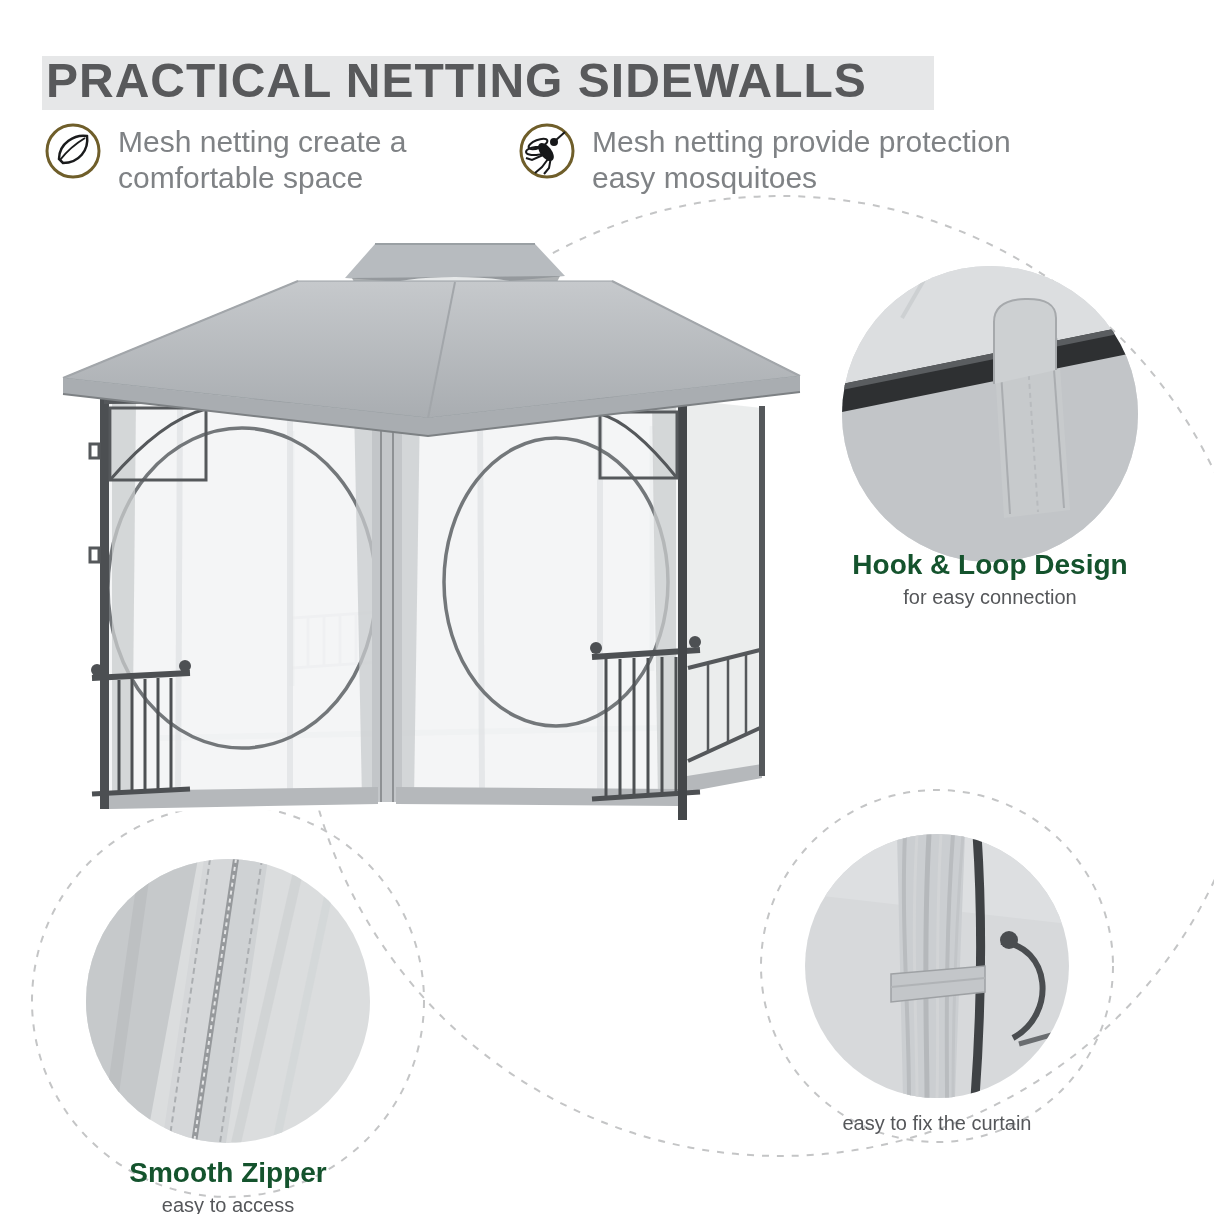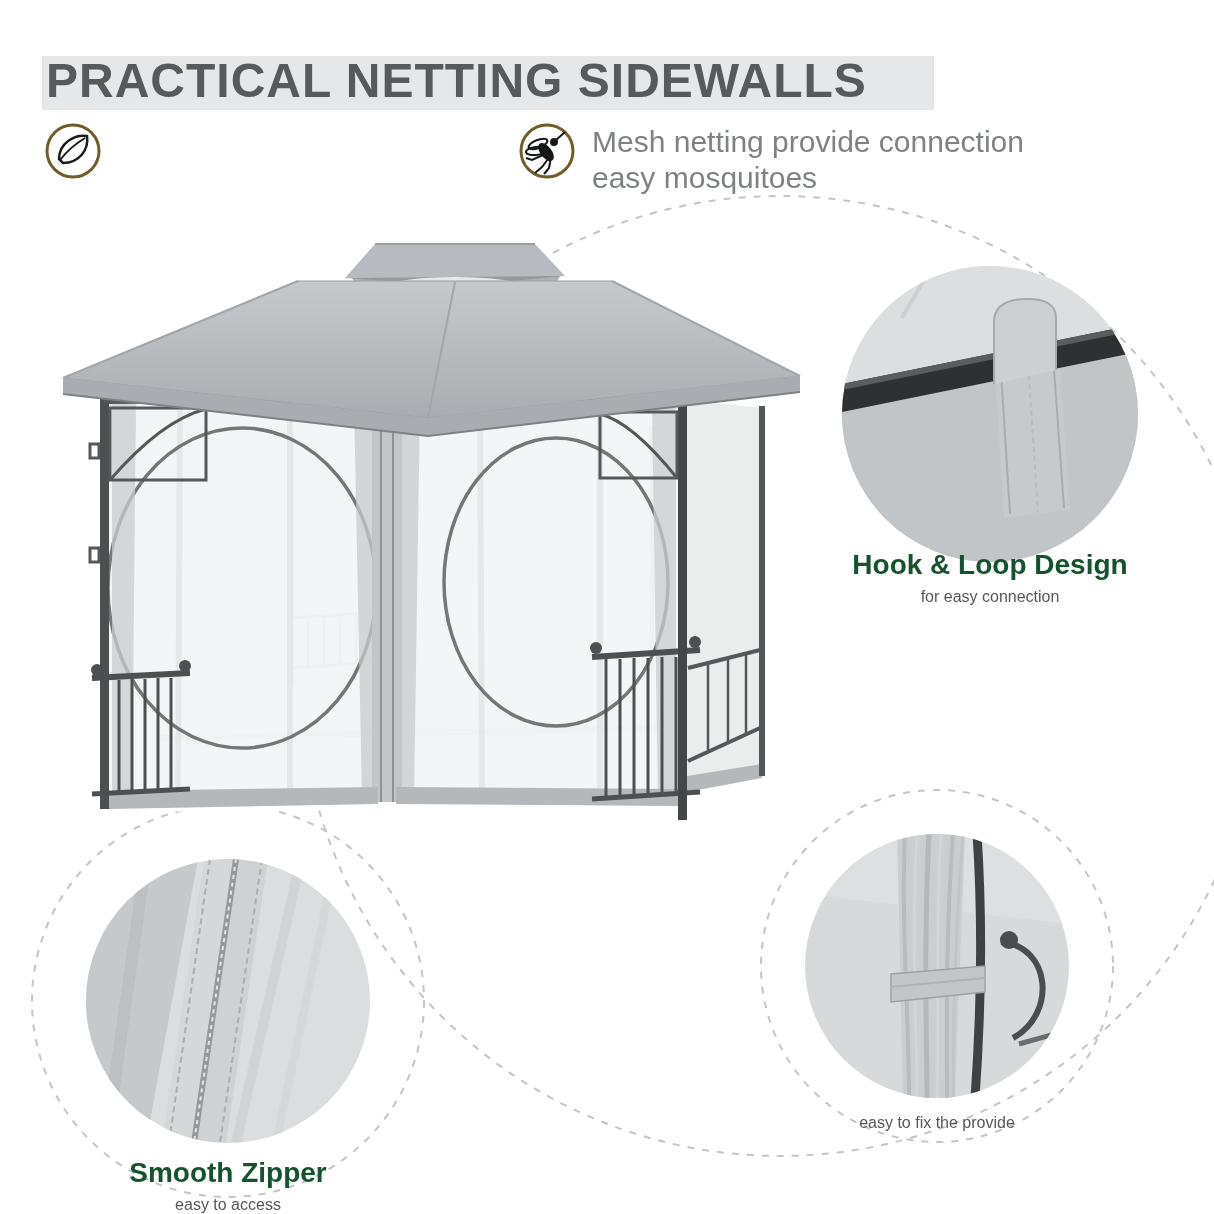--- a/index.html
+++ b/index.html
@@ -25,21 +25,21 @@
   .gazebo{position:absolute;left:40px;top:190px;}
   
   .callout{position:absolute;border-radius:50%;overflow:hidden;}
   .callout svg{display:block;}
   .co-hook {left:842px;top:240px;width:296px;height:296px;}
   .co-strap{left:805px;top:808px;width:264px;height:264px;}
   .co-zip  {left:86px;top:833px;width:284px;height:284px;}
   
   .caption{position:absolute;text-align:center;}
   .caption .cap-title{font-size:28px;font-weight:700;color:#14532d;line-height:34px;}
-  .caption .cap-sub{font-size:16px;color:#55575a;line-height:30px;}
+  .caption .cap-sub{font-size:20px;color:#55575a;line-height:30px;}
   .cap-hook {left:808px;top:522px;width:364px;}
   .cap-strap{left:757px;top:1082px;width:360px;}
   .cap-zip  {left:48px;top:1130px;width:360px;}
 </style>
 </head>
 <body>
 
 <div class="canvas">
 
   <svg class="dashed-layer" width="1214" height="1214">
@@ -53,40 +53,41 @@
   <div class="title-band"></div>
   <h1 class="page-title">PRACTICAL NETTING SIDEWALLS</h1>
 
   <div class="feature f1">
     <svg class="icon-ring" viewBox="0 0 58 58">
       <circle cx="29" cy="29" r="26" fill="none" stroke="#6f5e2a" stroke-width="3"></circle>
       <path d="M15 37 C15 21 31 12 43 14 C45 28 35 41 19 41 Z" fill="none" stroke="#1a1b1c" stroke-width="2.5"></path>
       <path d="M41 16 C31 22 23 29 16 38" fill="none" stroke="#1a1b1c" stroke-width="2"></path>
     </svg>
     <p class="feature-text">
-      <br>
+      <span>Mesh netting create a</span><br>
+      <span>comfortable space</span>
     </p>
   </div>
 
   <div class="feature f2">
     <svg class="icon-ring" viewBox="0 0 58 58">
       <circle cx="29" cy="29" r="26" fill="none" stroke="#6f5e2a" stroke-width="3"></circle>
       <g stroke="#17181a" stroke-width="2" fill="none">
         <ellipse cx="28" cy="30" rx="4.5" ry="9.5" transform="rotate(-38 28 30)" fill="#17181a"></ellipse>
         <circle cx="36" cy="20" r="3" fill="#17181a"></circle>
         <line x1="38" y1="18" x2="47" y2="10"></line>
         <ellipse cx="20" cy="22" rx="10" ry="4" transform="rotate(-22 20 22)"></ellipse>
         <ellipse cx="18" cy="29" rx="10" ry="4" transform="rotate(-6 18 29)"></ellipse>
         <polyline points="30,37 24,45 17,51"></polyline>
         <polyline points="33,35 31,46 26,52"></polyline>
         <polyline points="25,33 14,38 8,36"></polyline>
       </g>
     </svg>
     <p class="feature-text">
-      <span>Mesh netting provide connection</span><br>
+      <span>Mesh netting provide protection</span><br>
       <span>easy mosquitoes</span>
     </p>
   </div>
 
   <svg class="gazebo" width="780" height="650" viewBox="0 0 780 650">
     <defs>
       <linearGradient id="roofG" x1="0" y1="0" x2="0" y2="1">
         <stop offset="0" stop-color="#c6c9cc"></stop>
           <stop offset="1" stop-color="#a9adb1"></stop>
       </linearGradient>
@@ -237,21 +238,21 @@
         <path d="M124 0 C118 110 122 210 122 264" stroke="#b5b8bb" stroke-width="5"></path>
         <path d="M136 0 C130 100 134 200 132 264" stroke="#d2d4d6" stroke-width="3"></path>
         <path d="M148 0 C140 110 142 210 142 264" stroke="#b9bcbf" stroke-width="4"></path>
         <path d="M158 0 C150 100 148 200 148 264" stroke="#c2c5c8" stroke-width="3"></path>
       </g>
       <polygon points="86,140 180,132 180,158 86,168" fill="#c3c6c9" stroke="#9ea1a4" stroke-width="1.5"></polygon>
       <line x1="86" y1="153" x2="180" y2="144" stroke="#b0b3b6" stroke-width="2"></line>
     </svg>
   </div>
   <div class="caption cap-strap">
-    <div class="cap-sub">easy to fix the provide</div>
+    <div class="cap-sub">easy to fix the curtain</div>
   </div>
 
   <div class="callout co-zip">
     <svg width="284" height="284" viewBox="0 0 284 284">
       <rect width="284" height="284" fill="#dbddde"></rect>
       <path d="M215 0 L150 284" stroke="#cdd0d2" stroke-width="10" fill="none" opacity=".7"></path>
       <path d="M250 0 L190 284" stroke="#d2d5d7" stroke-width="8" fill="none" opacity=".7"></path>
       <polygon points="0,0 112,0 60,284 0,284" fill="#c6c9cb"></polygon>
       <path d="M60 0 L20 284" stroke="#bdc0c2" stroke-width="12" fill="none"></path>
       <polygon points="118,0 150,0 108,284 76,284" fill="#d5d7d9"></polygon>

